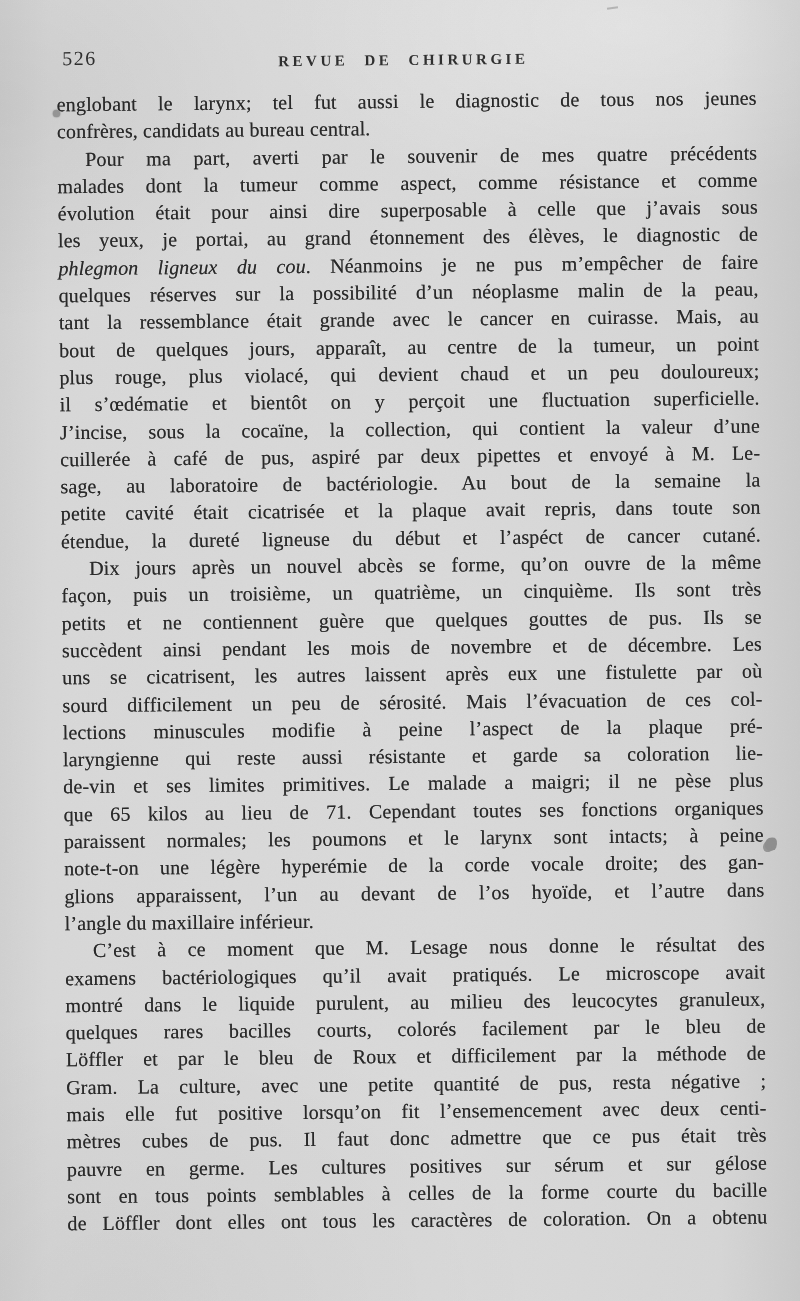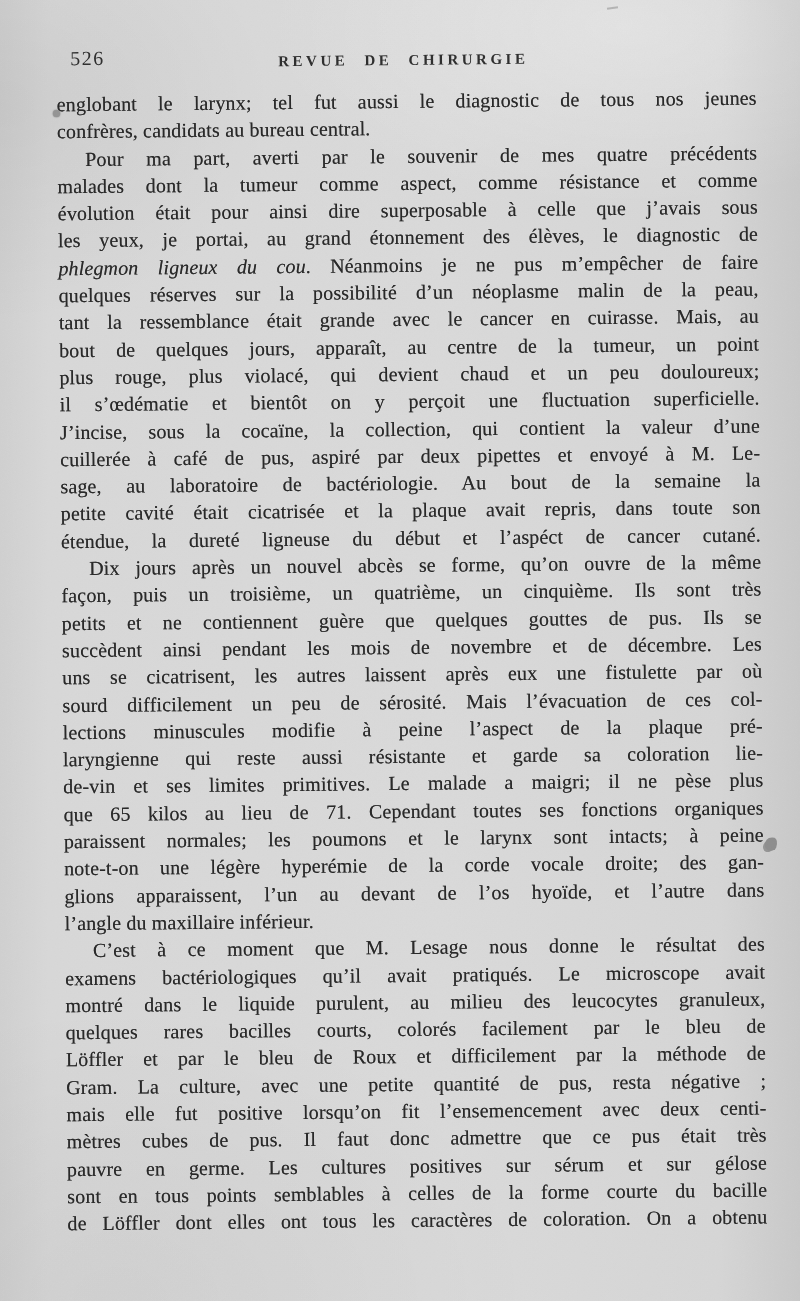--- a/index.html
+++ b/index.html
@@ -30,21 +30,21 @@
   #content {
     position: absolute;
     left: 0; top: 0;
     width: 800px;
     height: 1301px;
     transform: rotate(-0.55deg);
     transform-origin: 400px 650px;
   }
   #page-number {
     position: absolute;
-    left: 76px;
+    left: 68px;
     top: 44px;
     font-size: 20px;
     letter-spacing: 1.5px;
     color: #2c2c2c;
   }
   #running-title {
     position: absolute;
     left: 0;
     top: 52px;
     width: 800px;

